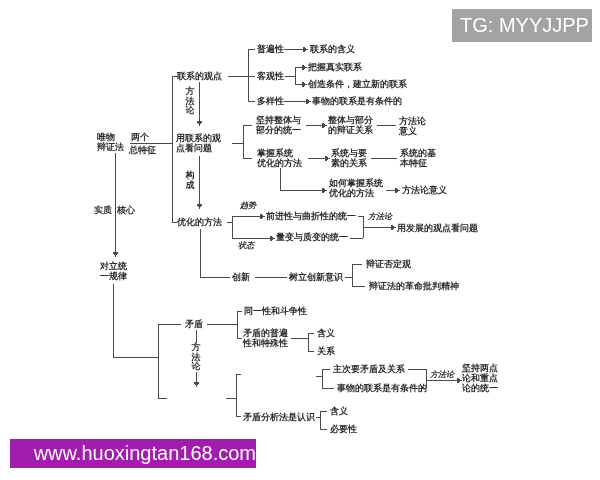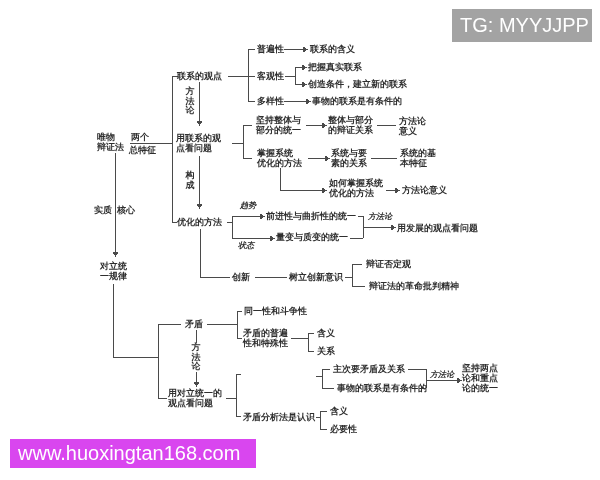--- a/index.html
+++ b/index.html
@@ -8,22 +8,22 @@
   .lines-svg{position:absolute;left:0;top:0;}
   .lbl{position:absolute;font-size:9px;line-height:10px;font-weight:bold;color:#2f2f2f;
        white-space:pre-line;z-index:2;}
   .c{text-align:left;}
   .sm{font-size:8px;line-height:9px;font-style:italic;}
   .v{width:10px;word-break:break-all;line-height:9.5px;text-align:center;}
   .wb{background:#fff;}
   .wm{position:absolute;font-family:"Liberation Sans",sans-serif;color:#fff;z-index:3;}
   .wm-top{left:452px;top:9px;width:140px;height:33px;background:#a3a3a3;
           font-size:20px;line-height:33px;padding-left:8px;box-sizing:border-box;}
-  .wm-bottom{left:10px;top:439px;width:246px;height:29px;background:#d946ef;
-          font-size:20px;line-height:29px;padding-left:8px;box-sizing:border-box;}
+  .wm-bottom{left:10px;top:439px;width:246px;height:29px;background:#a21caf;
+          font-size:20px;line-height:29px;padding-left:8px;box-sizing:border-box;text-align:right;}
 </style>
 </head>
 <body>
 
 <div class="canvas">
 
   <svg class="lines-svg" width="600" height="480" viewBox="0 0 600 480" shape-rendering="crispEdges">
     <path fill="none" stroke="#4a4a4a" stroke-width="1" d="
       M130 143.5 H172  M172.5 76 V222  M172 76.5 H178  M172 222.5 H177
       M115.5 153 V252  M113.5 284 V357.5 H158
@@ -115,22 +115,20 @@
   <div class="lbl sm" style="left:368px;top:212px">方法论</div>
   <div class="lbl" style="left:397px;top:223px">用发展的观点看问题</div>
 
   <div class="lbl" style="left:232px;top:272px">创新</div>
   <div class="lbl" style="left:289px;top:272px">树立创新意识</div>
   <div class="lbl" style="left:366px;top:259px">辩证否定观</div>
   <div class="lbl" style="left:369px;top:281px">辩证法的革命批判精神</div>
 
   <div class="lbl" style="left:185px;top:319px">矛盾</div>
   <div class="lbl v wb" style="left:191px;top:343px">方法论</div>
-  <div class="lbl c" style="left:168px;top:388px;width:58px">用对立统一的
-观点看问题</div>
   <div class="lbl" style="left:244px;top:306px">同一性和斗争性</div>
   <div class="lbl" style="left:243px;top:328px;width:47px">矛盾的普遍
 性和特殊性</div>
   <div class="lbl" style="left:317px;top:328px">含义</div>
   <div class="lbl" style="left:317px;top:346px">关系</div>
 
   <div class="lbl" style="left:243px;top:412px">矛盾分析法是认识</div>
   <div class="lbl" style="left:333px;top:364px">主次要矛盾及关系</div>
   <div class="lbl" style="left:337px;top:383px">事物的联系是有条件的</div>
   <div class="lbl sm" style="left:430px;top:370px">方法论</div>

